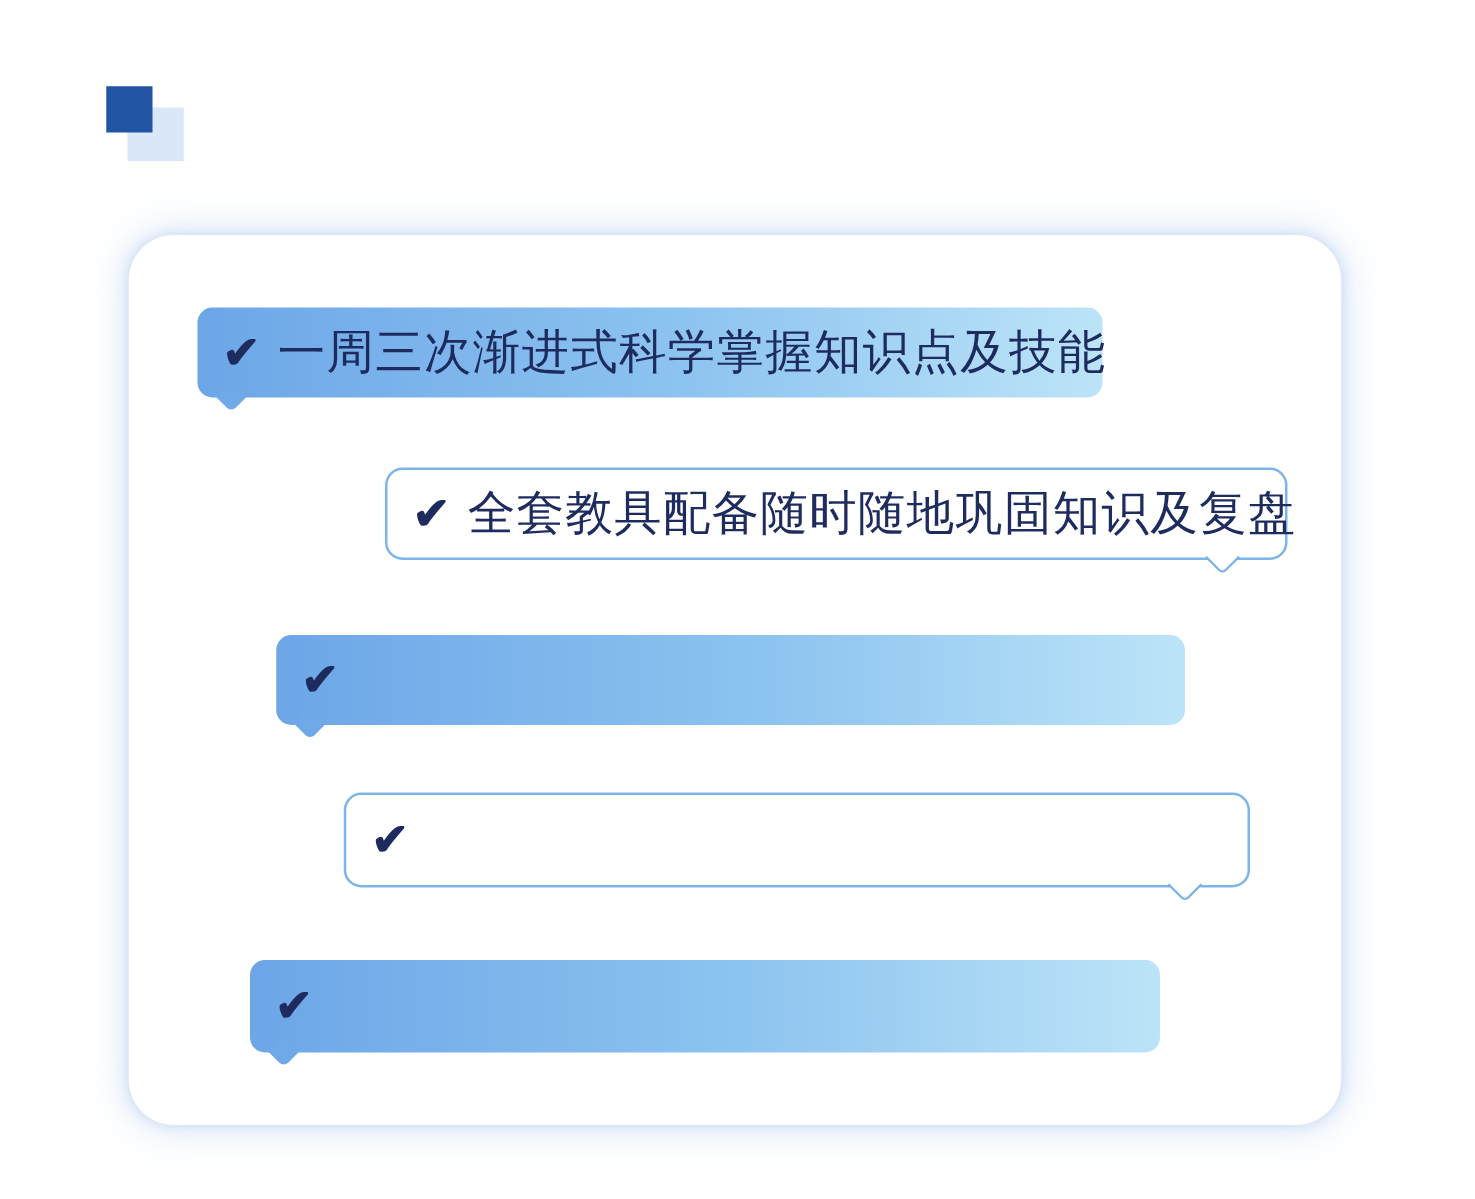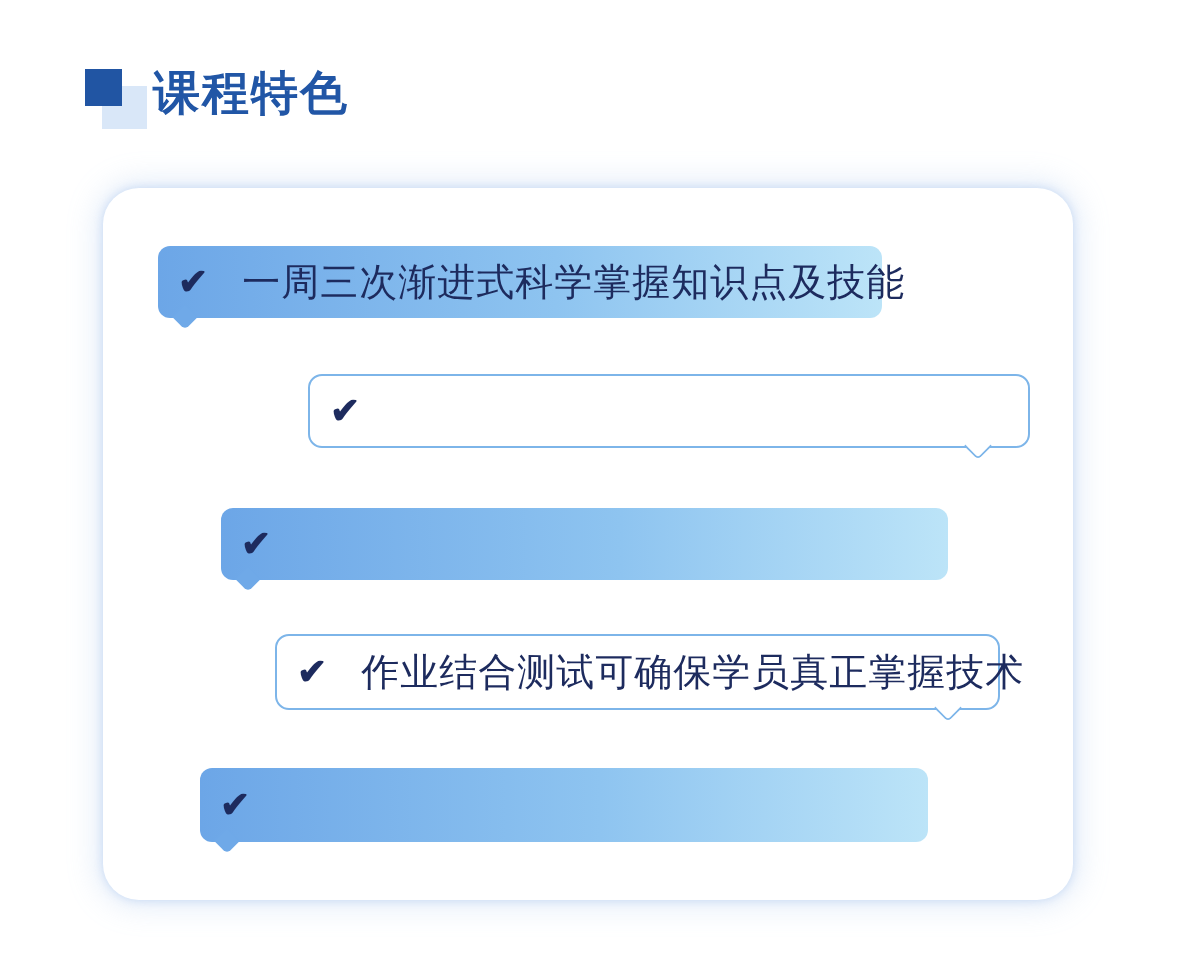--- a/index.html
+++ b/index.html
@@ -82,21 +82,20 @@
   .bubble .check {
     font-size: 36px;
     font-weight: bold;
     color: #1d2b5e;
     margin-right: 14px;
     line-height: 1;
   }
   .bubble .label {
     line-height: 1;
     letter-spacing: 1px;
-    margin-left: 20px;
   }
 
   .bubble.filled {
     background: linear-gradient(to right, #6ca6e7 0%, #8ec4f0 55%, #bce4f8 100%);
     border-radius: 12px;
   }
   .bubble.outlined {
     background: #ffffff;
     border: 2px solid #7db5e9;
     border-radius: 14px;
@@ -134,44 +133,43 @@
 </head>
 <body>
 
 <div class="stage">
 
   <div class="header">
     <div class="squares">
       <div class="square-light"></div>
       <div class="square-dark"></div>
     </div>
-    <h1 class="page-title">课程特色</h1>
   </div>
 
   <div class="panel">
 
     <div class="bubble filled b1">
       <span class="check">✔</span>
       <span class="label">一周三次渐进式科学掌握知识点及技能</span>
       <span class="tail"></span>
     </div>
 
     <div class="bubble outlined b2">
       <span class="check">✔</span>
+      <span class="label">全套教具配备随时随地巩固知识及复盘</span>
       <span class="tail"></span>
     </div>
 
     <div class="bubble filled b3">
       <span class="check">✔</span>
       <span class="tail"></span>
     </div>
 
     <div class="bubble outlined b4">
       <span class="check">✔</span>
-      <span class="label">作业结合测试可确保学员真正掌握技术</span>
       <span class="tail"></span>
     </div>
 
     <div class="bubble filled b5">
       <span class="check">✔</span>
       <span class="tail"></span>
     </div>
 
   </div>
 </div>

